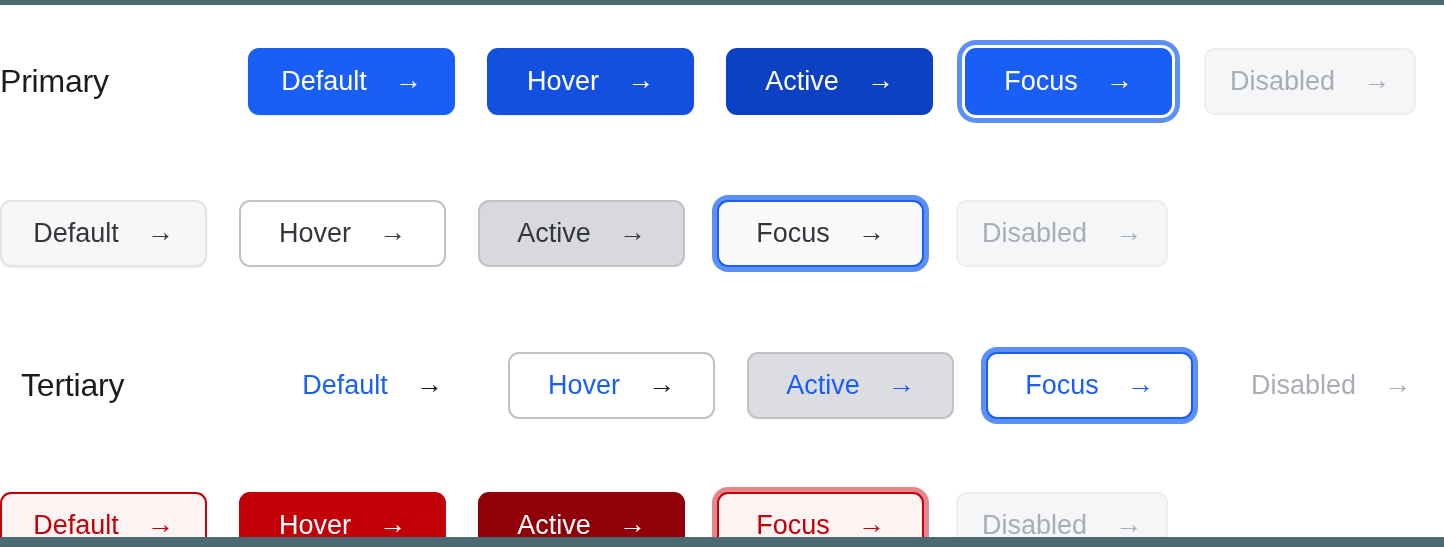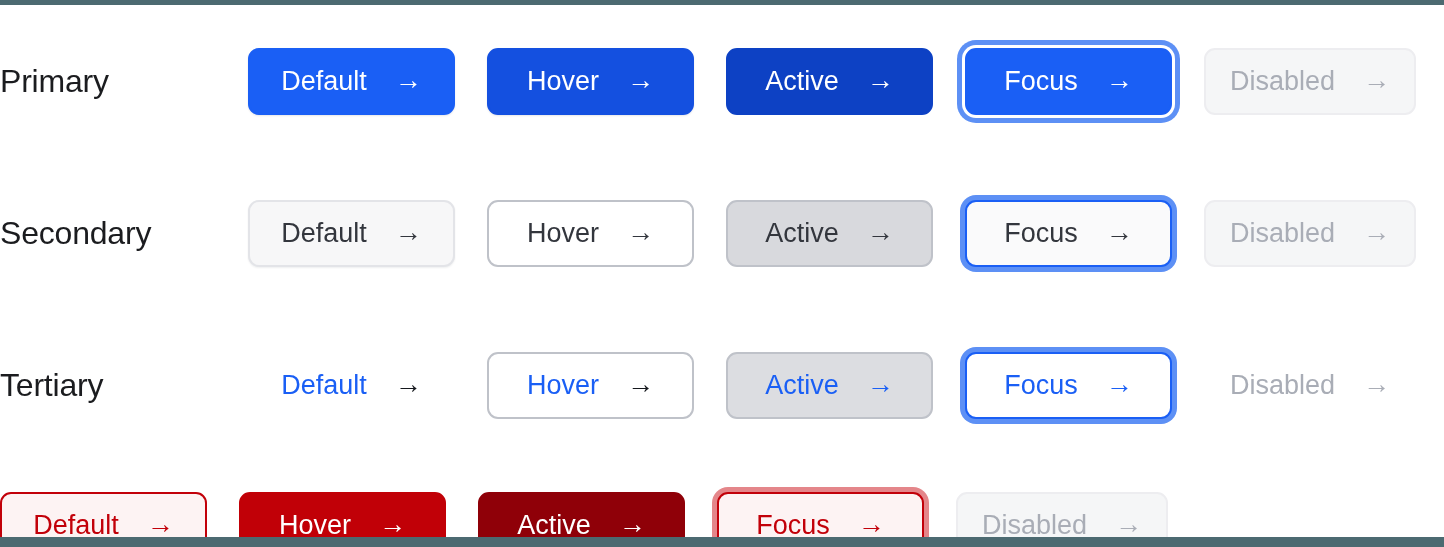--- a/index.html
+++ b/index.html
@@ -151,21 +151,20 @@
           </button>
         </div>
         <div class="cell">
           <button class="btn p-disabled" disabled="disabled">
             <span class="btn-label">Disabled</span>
             <span class="arrow">→</span>
           </button>
         </div>
       </div>
       <div class="row" style="top: 152px;">
-        <div class="row-label">Secondary</div>
         <div class="cell">
           <button class="btn s-default">
             <span class="btn-label">Default</span>
             <span class="arrow">→</span>
           </button>
         </div>
         <div class="cell">
           <button class="btn s-hover">
             <span class="btn-label">Hover</span>
             <span class="arrow">→</span>
@@ -183,21 +182,21 @@
             <span class="arrow">→</span>
           </button>
         </div>
         <div class="cell">
           <button class="btn s-disabled" disabled="disabled">
             <span class="btn-label">Disabled</span>
             <span class="arrow">→</span>
           </button>
         </div>
       </div>
-      <div class="row" style="top: 304px;">
+      <div class="row" style="top: 304px; padding-left: 21px;">
         <div class="row-label">Tertiary</div>
         <div class="cell">
           <button class="btn t-default">
             <span class="btn-label">Default</span>
             <span class="arrow">→</span>
           </button>
         </div>
         <div class="cell">
           <button class="btn t-hover">
             <span class="btn-label">Hover</span>

